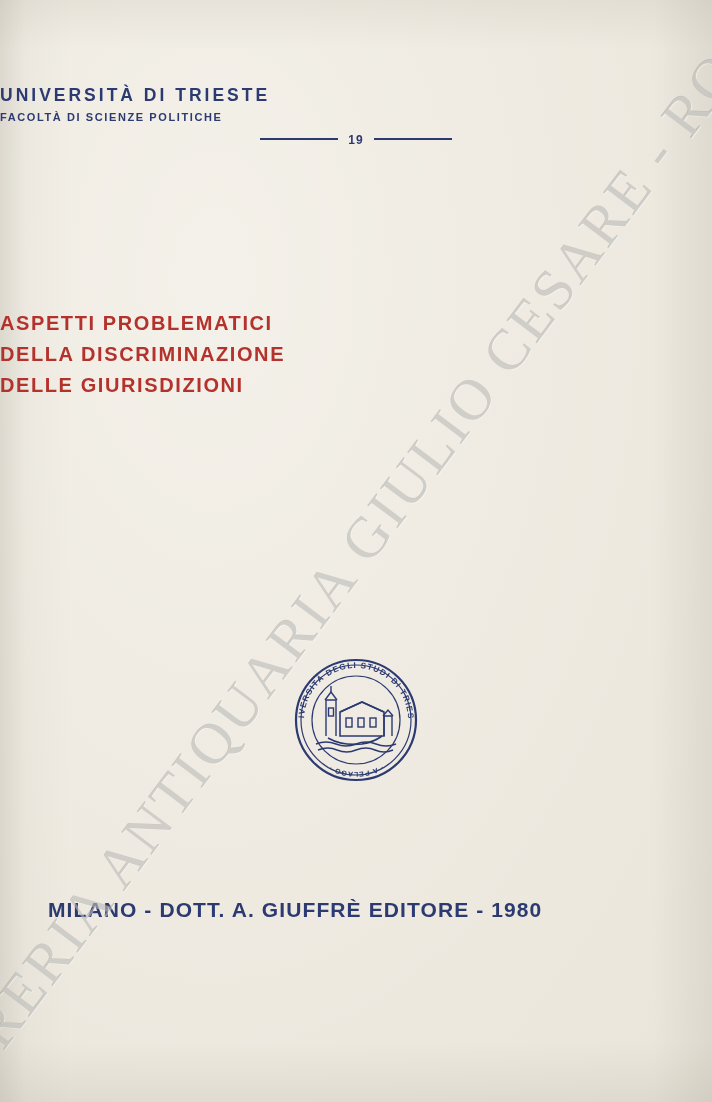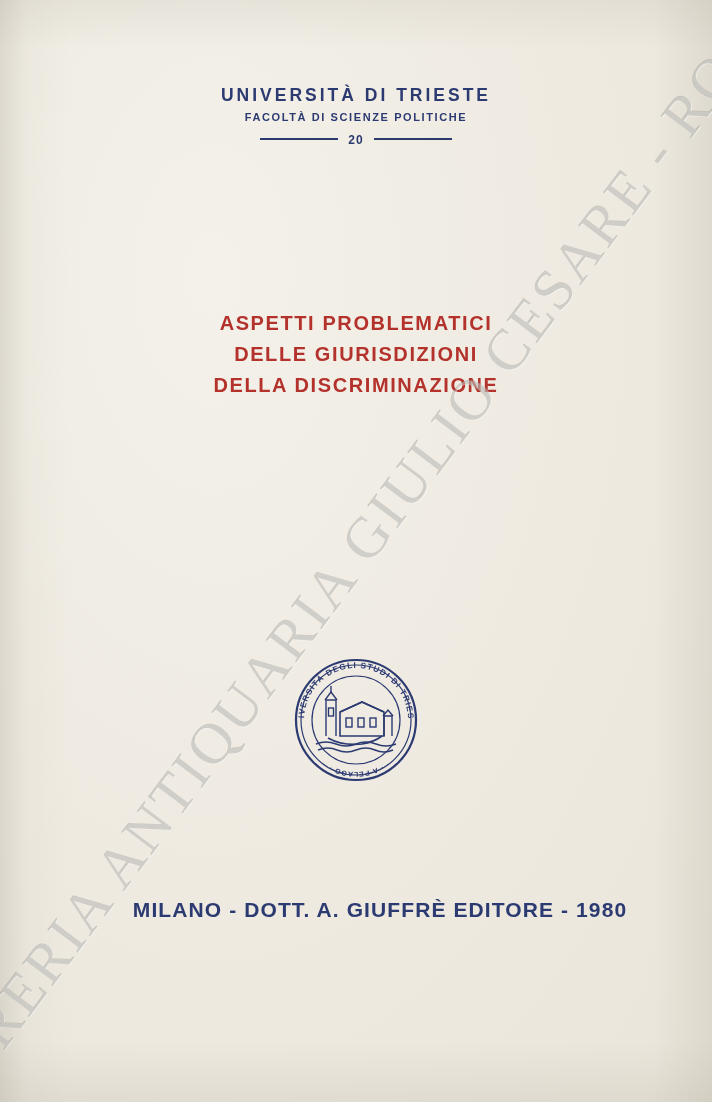--- a/index.html
+++ b/index.html
@@ -39,21 +39,20 @@
   .content {
     position: absolute;
     inset: 0;
     z-index: 3;
   }
 
   .center {
     position: absolute;
     left: 0;
     right: 0;
-    text-align: center;
   }
 
   
   #header-block { top: 82px; }
 
   .univ-line {
     color: #2c3a72;
     font-size: 17.5px;
     font-weight: bold;
     letter-spacing: 3.0px;
@@ -153,30 +152,30 @@
 
 <div id="page">
 
   <div class="content">
 
     <div class="center" id="header-block">
       <div class="univ-line">UNIVERSITÀ DI TRIESTE</div>
       <div class="fac-line">FACOLTÀ DI SCIENZE POLITICHE</div>
       <div class="rule-row">
         <div class="rule-seg"></div>
-        <div class="series-num">20</div>
+        <div class="series-num">19</div>
         <div class="rule-seg"></div>
       </div>
     </div>
 
 
     <div class="center" id="title-block">
       <div class="title-line">ASPETTI PROBLEMATICI</div>
+      <div class="title-line">DELLA DISCRIMINAZIONE</div>
       <div class="title-line">DELLE GIURISDIZIONI</div>
-      <div class="title-line">DELLA DISCRIMINAZIONE</div>
     </div>
 
     <div class="center" id="emblem-block">
       <span class="emblem">
         <svg viewBox="0 0 144 144" width="144" height="144" aria-hidden="true">
           <defs>
             <path id="ringTop" d="M 72,72 m -52,0 a 52,52 0 1 1 104,0" fill="none"></path>
             <path id="ringBot" d="M 72,72 m 52,0 a 52,52 0 1 1 -104,0" fill="none"></path>
           </defs>
 

